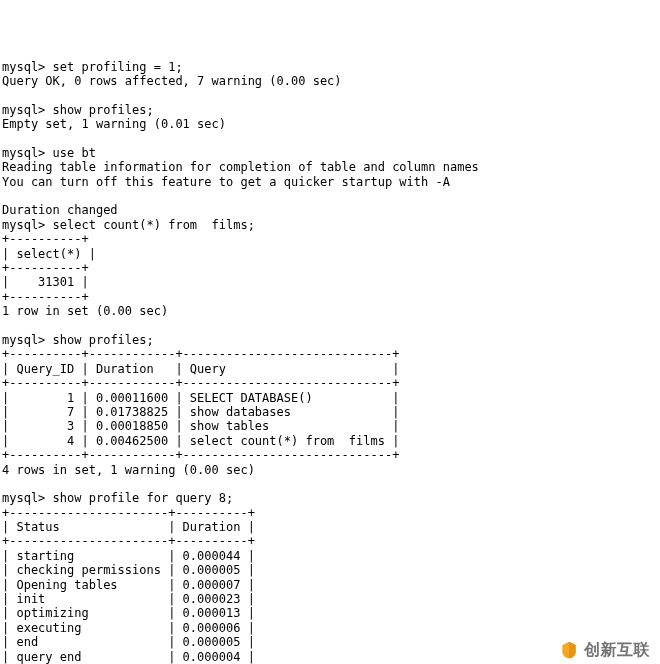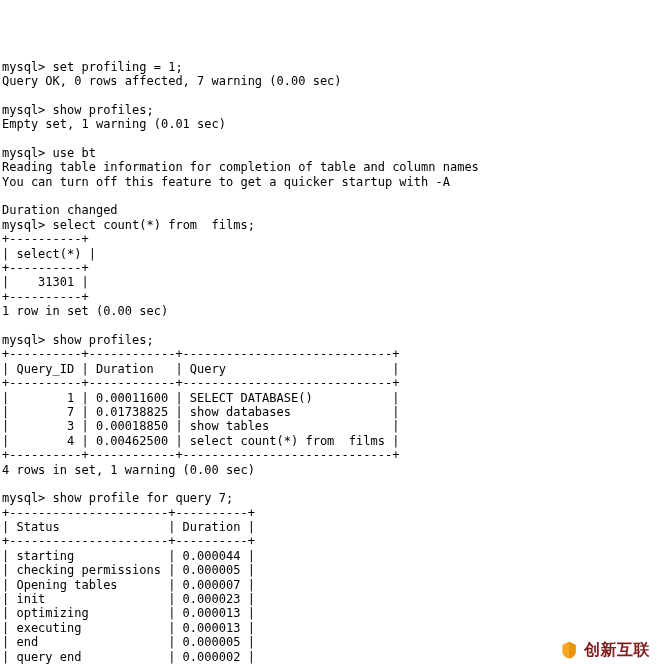--- a/index.html
+++ b/index.html
@@ -29,21 +29,21 @@
       font-size: 16px;
       font-weight: bold;
       white-space: nowrap;
     }
     .watermark .logo {
       width: 20px;
       height: 20px;
       position: relative;
     }
     .watermark .txt {
-      color: #7f1d1d;
+      color: #737373;
       letter-spacing: 0.5px;
     }
   </style>
 </head>
 <body>
 
 
 
 <span>mysql&gt;</span> <span>set profiling = 1;</span>
 <span>Query OK, 0 rows affected, 7 warning (0.00 sec)</span>
@@ -68,32 +68,32 @@
 <span>+----------+------------+-----------------------------+</span>
 <span>| Query_ID | Duration   | Query                       |</span>
 <span>+----------+------------+-----------------------------+</span>
 <span>|        1 | 0.00011600 | SELECT DATABASE()           |</span>
 <span>|        7 | 0.01738825 | show databases              |</span>
 <span>|        3 | 0.00018850 | show tables                 |</span>
 <span>|        4 | 0.00462500 | select count(*) from  films |</span>
 <span>+----------+------------+-----------------------------+</span>
 <span>4 rows in set, 1 warning (0.00 sec)</span>
 
-<span>mysql&gt;</span> <span>show profile for query 7;</span>
+<span>mysql&gt;</span> <span>show profile for query 8;</span>
 <span>+----------------------+----------+</span>
 <span>| Status               | Duration |</span>
 <span>+----------------------+----------+</span>
 <span>| starting             | 0.000044 |</span>
 <span>| checking permissions | 0.000005 |</span>
 <span>| Opening tables       | 0.000007 |</span>
 <span>| init                 | 0.000023 |</span>
 <span>| optimizing           | 0.000013 |</span>
-<span>| executing            | 0.000013 |</span>
+<span>| executing            | 0.000006 |</span>
 <span>| end                  | 0.000005 |</span>
-<span>| query end            | 0.000002 |</span>
+<span>| query end            | 0.000004 |</span>
 <span>| closing tables       | 0.000003 |</span>
 
 
 
 
 
 <div class="watermark">
   <span class="logo">
     <svg viewBox="0 0 24 24" width="20" height="20">
       <path d="M12 2 L20 6 L20 14 C20 18 16 22 12 22 C8 22 4 18 4 14 L4 6 Z" fill="#f5a623"></path>

